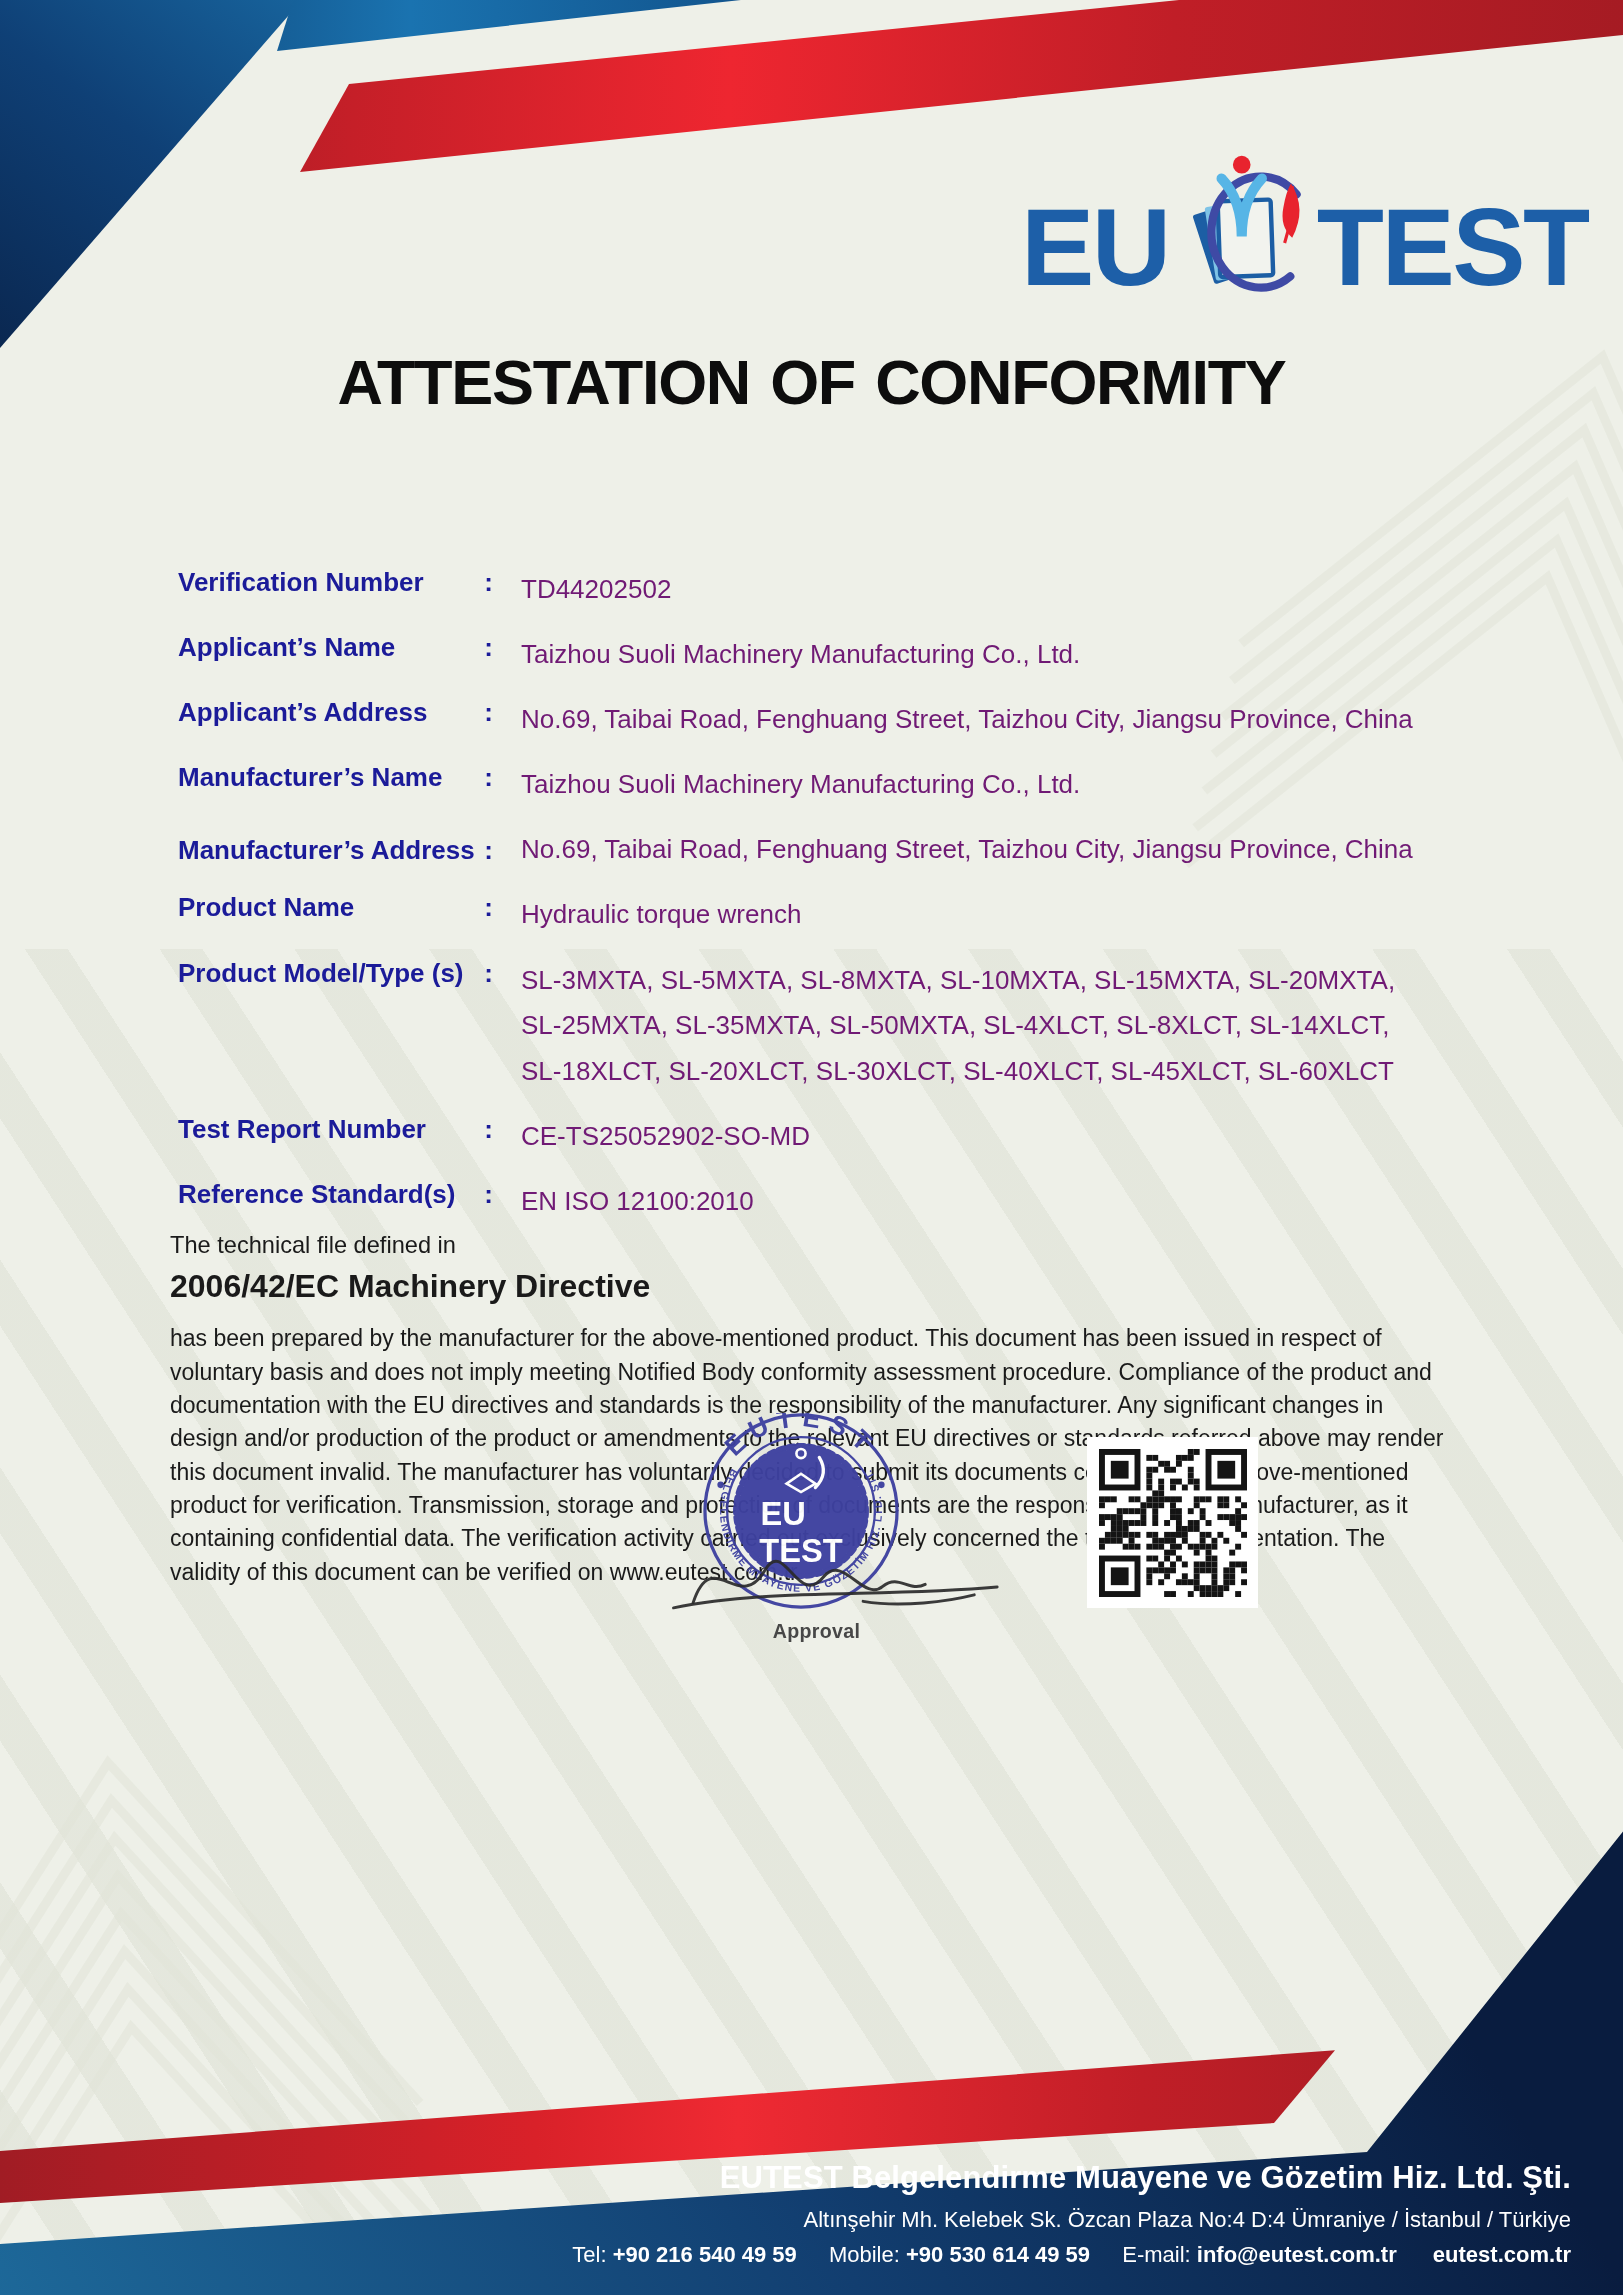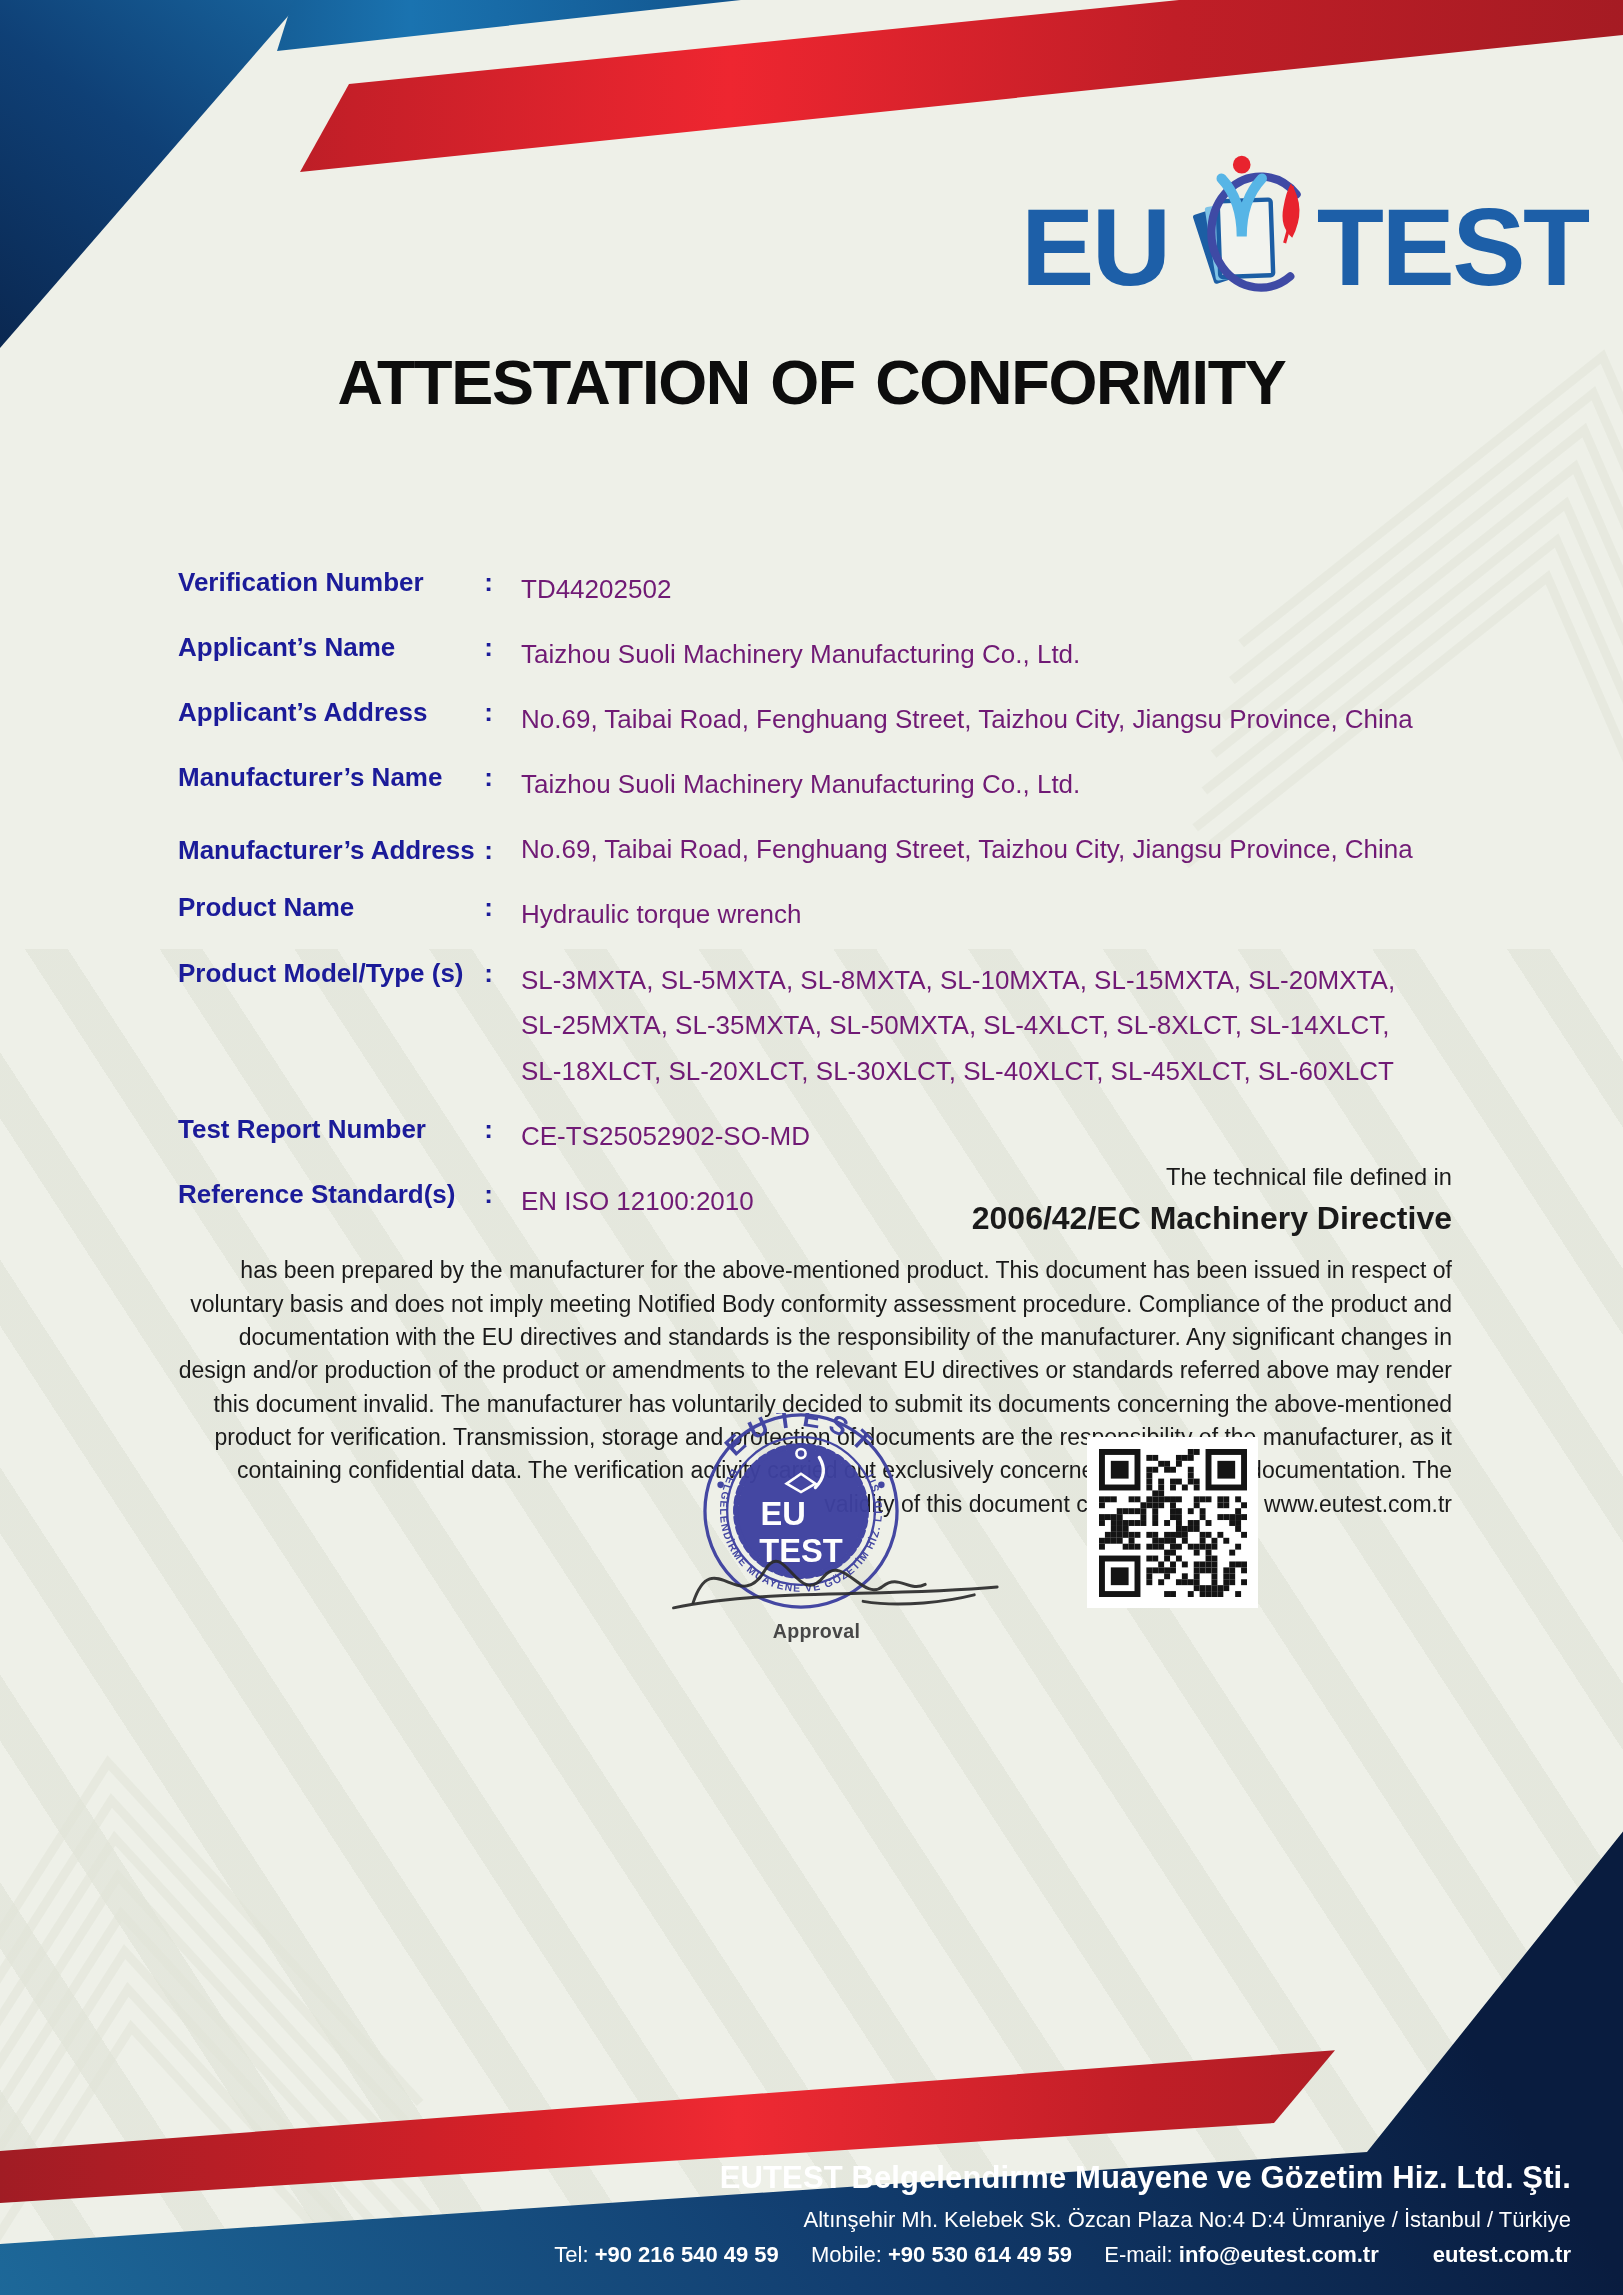--- a/index.html
+++ b/index.html
@@ -57,21 +57,21 @@
     word-spacing:3.9px;color:#0d0d0d;line-height:1;
   }
   
   .fields{position:absolute;left:178px;top:567px;width:1248px;z-index:3;font-size:26px;}
   .row{display:flex;align-items:flex-start;margin-bottom:19.6px;}
   .row.center{align-items:center;}
   .flabel{width:298px;flex:0 0 298px;font-weight:700;color:#1b1b99;line-height:1.2;}
   .fcolon{width:25px;flex:0 0 25px;font-weight:700;color:#1b1b99;text-align:center;}
   .fvalue{flex:1;color:#701a75;line-height:1.75;margin-left:20px;}
   
-  .statement{position:absolute;left:170px;top:1164px;width:1282px;z-index:3;text-align:right;color:#1a1a1a;}
+  .statement{position:absolute;left:170px;top:1232px;width:1282px;z-index:3;text-align:left;color:#1a1a1a;}
   .st-intro{font-size:23.6px;}
   .st-directive{font-size:32px;font-weight:700;margin-top:9.2px;}
   .st-body{font-size:23px;line-height:1.45;margin:17px 0 0 0;}
   
   .dates{position:absolute;left:188px;top:1475px;z-index:3;font-size:23.6px;}
   .date-line{margin-bottom:22px;}
   .dlabel{font-weight:700;color:#1b1b99;}
   .dcolon{font-weight:700;color:#111;margin:0 9.2px 0 6.5px;}
   .dvalue{font-weight:700;color:#111;}
   
@@ -84,21 +84,21 @@
   .qr-panel{position:absolute;left:1087px;top:1437px;width:171px;height:171px;background:#fff;z-index:3;}
   .qr-panel svg{position:absolute;left:11.8px;top:11.8px;width:148px;height:148px;}
   
   .footer-text{position:absolute;right:52px;top:2160px;z-index:5;text-align:right;color:#fff;}
   .f-company{font-size:31px;font-weight:700;letter-spacing:0.1px;margin-bottom:10.5px;}
   .f-address{font-size:22px;font-weight:400;margin-bottom:9.2px;}
   .f-contact{font-size:22px;}
   .fl{font-weight:400;}
   .fv{font-weight:700;}
   .ml{margin-left:26px;}
-  .web{margin-left:48px;}
+  .web{margin-left:30px;}
   
   .seal .ring{stroke:#3e41a0;fill:none;}
   .seal .petals{stroke:#3e41a0;fill:none;stroke-dasharray:8 7.4;stroke-linecap:round;}
   .seal .ringtext{fill:#3e41a0;font-weight:700;}
   .seal .white{stroke:#fff;fill:none;stroke-linecap:round;}
   .seal text{font-family:"Liberation Sans","DejaVu Sans",sans-serif;}
   .signature path{stroke:#2a2a2a;stroke-width:4.5;fill:none;stroke-linecap:round;opacity:.92;}
 </style>
 </head>
 <body>

